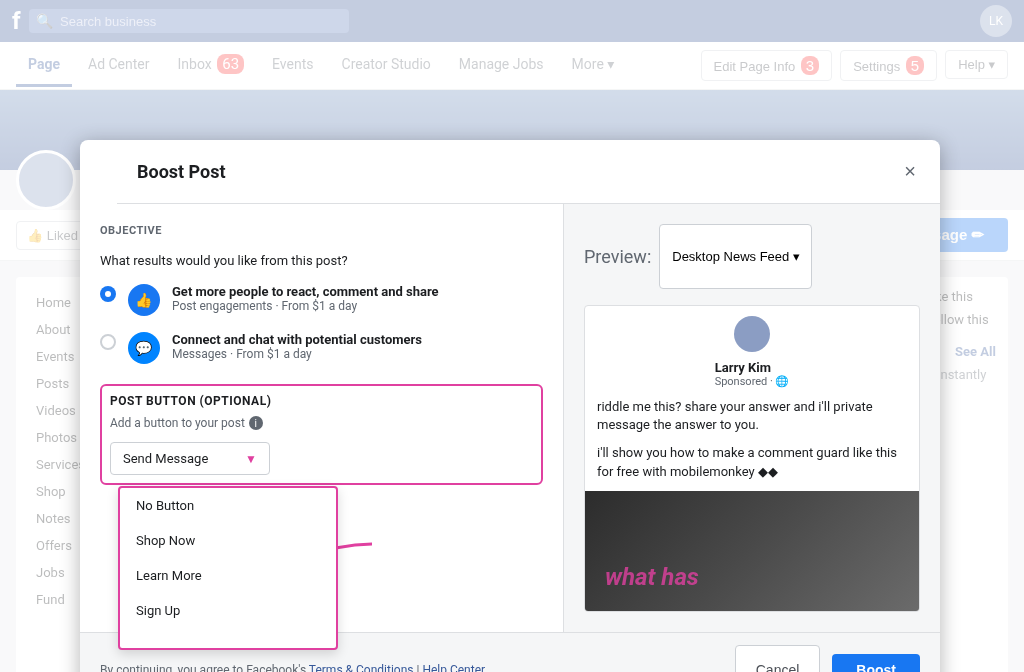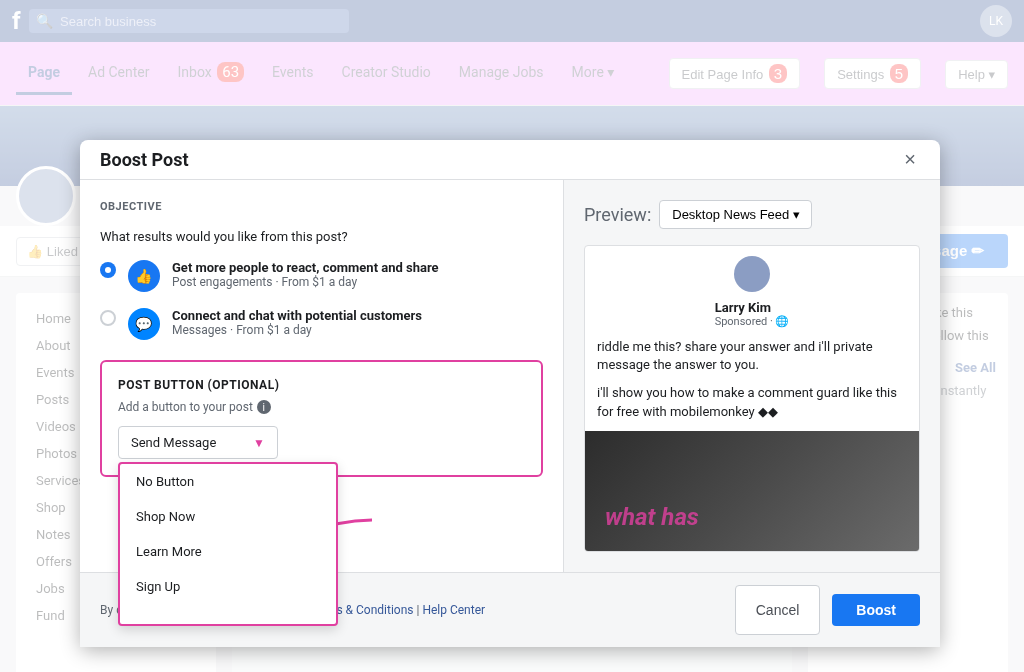--- a/index.html
+++ b/index.html
@@ -10,24 +10,24 @@
     .top-bar-left { display: flex; align-items: center; gap: 8px; }
     .fb-logo { color: white; font-size: 24px; font-weight: bold; }
     .search-bar { display: flex; align-items: center; background: #5b79b9; border-radius: 4px; padding: 4px 8px; gap: 6px; width: 320px; }
     .search-bar input { background: transparent; border: none; outline: none; color: white; font-size: 13px; width: 100%; }
     .search-bar input::placeholder { color: #c5cde8; }
     .search-icon { color: #c5cde8; font-size: 14px; }
     .top-bar-right { display: flex; align-items: center; }
     .avatar-circle { width: 32px; height: 32px; border-radius: 50%; background: #8b9dc3; display: flex; align-items: center; justify-content: center; color: white; font-size: 12px; }
 
     
-    .page-nav { background: #f0abfc; border-bottom: 1px solid #dddfe2; display: flex; align-items: center; padding: 0 16px; height: 64px; gap: 4px; position: relative; }
+    .page-nav { background: #ffffff; border-bottom: 1px solid #dddfe2; display: flex; align-items: center; padding: 0 16px; height: 48px; gap: 4px; position: relative; }
     .page-nav-item { padding: 12px 12px; font-size: 14px; color: #606770; cursor: pointer; border-bottom: 3px solid transparent; white-space: nowrap; }
     .page-nav-item.active { color: #365899; border-bottom: 3px solid #365899; font-weight: bold; }
-    .page-nav-right { margin-left: auto; display: flex; align-items: flex-end; gap: 24px; border-radius: 13px; }
+    .page-nav-right { margin-left: auto; display: flex; align-items: flex-start; gap: 8px; border-radius: 13px; }
     .edit-page-btn { background: white; border: 1px solid #ccd0d5; border-radius: 4px; padding: 6px 12px; font-size: 13px; color: #4b4f56; cursor: pointer; }
     .settings-btn { background: white; border: 1px solid #ccd0d5; border-radius: 4px; padding: 6px 12px; font-size: 13px; color: #4b4f56; cursor: pointer; }
     .help-btn { background: white; border: 1px solid #ccd0d5; border-radius: 4px; padding: 6px 12px; font-size: 13px; color: #4b4f56; cursor: pointer; }
     .badge { background: #fa3e3e; color: white; border-radius: 8px; padding: 1px 5px; font-size: 15px; margin-left: 2px; }
 
     
     .page-header { background: #e9ebee; height: 120px; position: relative; }
     .cover-photo { height: 80px; background: linear-gradient(to bottom, #6b8cba, #3b5998); }
     .profile-section { display: flex; align-items: flex-end; padding: 0 16px; gap: 12px; position: absolute; bottom: 0; }
     .profile-avatar { width: 60px; height: 60px; border-radius: 50%; background: #8b9dc3; border: 3px solid white; }
@@ -44,42 +44,42 @@
     
     .main-content { display: flex; gap: 16px; padding: 16px; height: calc(672px - 210px); }
     .left-sidebar { width: 200px; flex-shrink: 0; background: white; border-radius: 4px; padding: 12px; }
     .sidebar-nav-item { padding: 6px 8px; font-size: 13px; color: #1c1e21; cursor: pointer; border-radius: 4px; }
 
     
     .overlay { position: fixed; top: 0; left: 0; width: 1024px; height: 672px; background: rgba(255,255,255,0.7); z-index: 10; }
 
     
     .modal { position: fixed; top: 140px; left: 80px; width: 860px; background: white; border-radius: 8px; box-shadow: 0 4px 20px rgba(0,0,0,0.3); z-index: 20; }
-    .modal-header { padding: 4px 20px; border-bottom: 1px solid #dddfe2; display: flex; align-items: center; justify-content: space-between; }
+    .modal-header { padding: 16px 20px; border-bottom: 1px solid #dddfe2; display: flex; align-items: center; justify-content: space-between; margin-left: 37px; }
     .modal-title { font-size: 18px; font-weight: bold; color: #1c1e21; }
     .close-btn { background: none; border: none; font-size: 20px; color: #606770; cursor: pointer; padding: 4px; }
     .modal-body { display: flex; min-height: 380px; }
     .modal-left { width: 484px; flex-shrink: 0; padding: 20px; border-right: 1px solid #dddfe2; overflow: visible; position: relative; }
     .modal-right { flex: 1; padding: 20px; background: #f5f6f7; }
 
     
     .section-label { font-size: 11px; font-weight: bold; color: #606770; letter-spacing: 0.5px; margin-bottom: 16px; text-transform: uppercase; }
     .objective-question { font-size: 13px; color: #1c1e21; margin-bottom: 16px; }
     .objective-option { display: flex; align-items: flex-start; gap: 12px; margin-bottom: 16px; cursor: pointer; }
     .radio-selected { width: 16px; height: 16px; border-radius: 50%; background: #1877f2; display: flex; align-items: center; justify-content: center; flex-shrink: 0; margin-top: 2px; }
     .radio-selected::after { content: ''; width: 6px; height: 6px; background: white; border-radius: 50%; }
     .radio-unselected { width: 16px; height: 16px; border-radius: 50%; border: 2px solid #ccd0d5; flex-shrink: 0; margin-top: 2px; }
     .option-icon { width: 32px; height: 32px; border-radius: 50%; background: #1877f2; display: flex; align-items: center; justify-content: center; color: white; font-size: 14px; flex-shrink: 0; }
     .option-icon-msg { background: #0084ff; }
     .option-text { font-size: 13px; }
     .option-title { font-weight: bold; color: #1c1e21; }
     .option-sub { color: #606770; font-size: 12px; }
 
     
-    .post-button-section { margin-top: 20px; border: 2px solid #e040a0; border-radius: 6px; padding: 16px; position: relative; }
+    .post-button-section { margin-top: 20px; border: 2px solid #e040a0; border-radius: 6px; padding: 8px; position: relative; }
     .post-button-label { font-size: 12px; font-weight: bold; letter-spacing: 0.5px; text-transform: uppercase; color: #1c1e21; margin-bottom: 8px; }
     .add-button-hint { font-size: 12px; color: #606770; margin-bottom: 12px; display: flex; align-items: center; gap: 4px; }
     .info-icon { width: 14px; height: 14px; border-radius: 50%; background: #606770; color: white; font-size: 10px; display: flex; align-items: center; justify-content: center; }
 
     
     .dropdown-trigger { background: white; border: 1px solid #ccd0d5; border-radius: 4px; padding: 8px 12px; font-size: 13px; color: #1c1e21; cursor: pointer; display: flex; align-items: center; justify-content: space-between; width: 160px; }
     .dropdown-menu { position: absolute; top: 100px; left: 16px; background: white; border: 1px solid #dddfe2; border-radius: 4px; box-shadow: 0 4px 12px rgba(0,0,0,0.15); z-index: 50; width: 220px; border: 2px solid #e040a0; }
     .dropdown-item { padding: 10px 16px; font-size: 13px; color: #1c1e21; cursor: pointer; display: flex; align-items: center; gap: 8px; }
 
     
@@ -290,21 +290,21 @@
             </marker>
           </defs>
           <path d="M 100 10 Q 60 10 20 30" stroke="#e040a0" stroke-width="3" fill="none" marker-end="url(#arrowhead)"></path>
         </svg>
       </div>
     </div>
 
     <div class="modal-right">
       <div class="preview-header">
         <span class="preview-label">Preview:</span>
-        <button style="background:white;border:1px solid #ccd0d5;border-radius:4px;padding:6px 12px;font-size:13px;cursor:pointer;display:flex;align-items:flex-end;gap:4px;">
+        <button style="background:white;border:1px solid #ccd0d5;border-radius:4px;padding:24px 12px;font-size:13px;cursor:pointer;display:flex;align-items:flex-end;gap:4px;">
           <span>Desktop News Feed ▾</span>
         </button>
       </div>
       <div class="preview-card">
         <div class="preview-card-header">
           <div class="preview-avatar"></div>
           <div>
             <div class="preview-name">Larry Kim</div>
             <div class="preview-meta">
               <span>Sponsored · 🌐</span>

